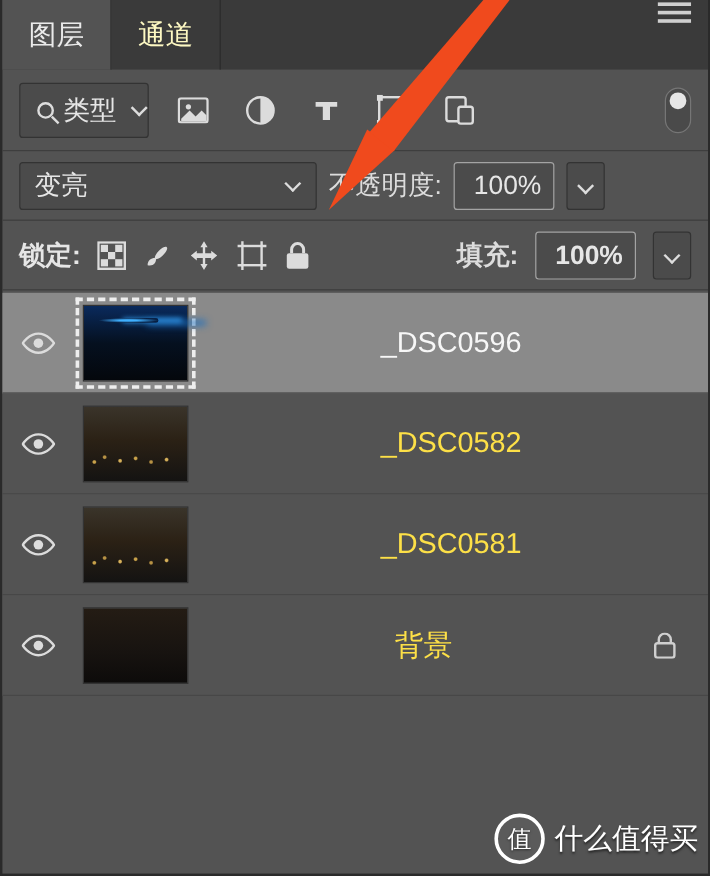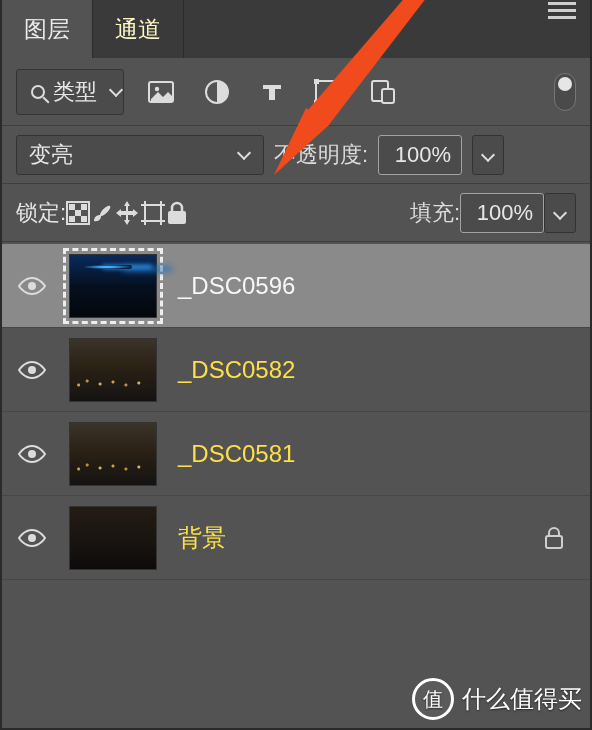--- a/index.html
+++ b/index.html
@@ -165,28 +165,31 @@
     justify-content: center;
     cursor: pointer;
   }
 
   
   .lock-row {
     display: flex;
     align-items: center;
     height: 58px;
     padding: 0 14px;
+    gap: 14px;
     border-bottom: 1px solid #3e3e3e;
     font-size: 22px;
+    font-weight: bold;
   }
   .lock-row .licon { cursor: pointer; }
 
   
   .layers {
     padding-top: 2px;
+    text-align: center;
   }
   .layer {
     display: flex;
     align-items: center;
     height: 84px;
     padding: 0 16px;
     gap: 16px;
     border-bottom: 1px solid #474747;
     background: #535353;
   }

